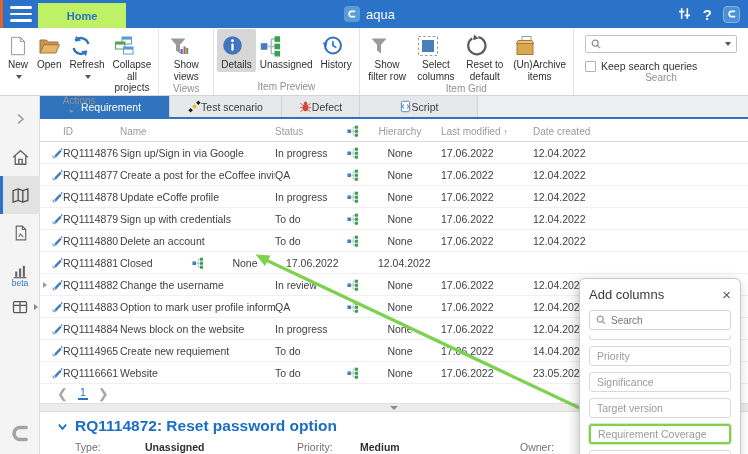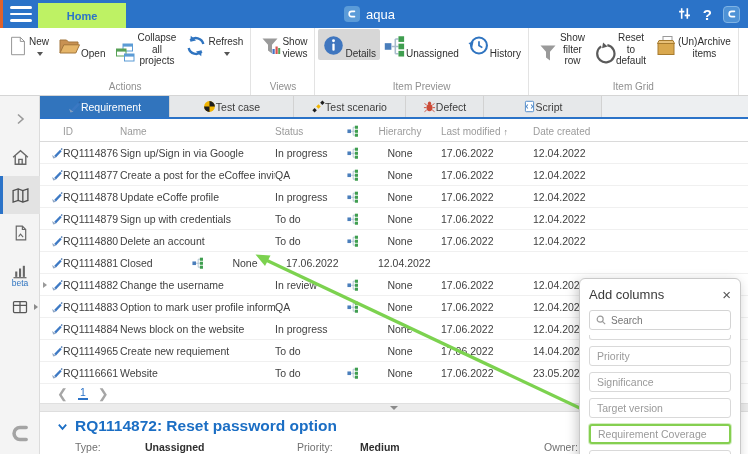--- a/index.html
+++ b/index.html
@@ -16,21 +16,21 @@
   .logo-badge{width:16px;height:16px;background:#5b9bd8;border-radius:4px;display:flex;align-items:center;justify-content:center}
   .tb-right{position:absolute;right:8px;top:0;height:28px;display:flex;align-items:center;gap:11px}
   .tb-help{color:#fff;font-size:15px;font-weight:bold;cursor:pointer}
   .tb-logo{width:17px;height:17px;background:#4e92d6;border:1px solid #7fb3e4;border-radius:4px;display:flex;align-items:center;justify-content:center;cursor:pointer}
 
   
   .ribbon{position:absolute;top:28px;left:0;right:0;height:68px;background:#fff;border-bottom:1px solid #d5d5d5;display:flex;z-index:15}
   .rgroup{display:flex;flex-direction:column;border-right:1px solid #e3e3e3;padding:1px 3px 0}
   .rgroup:last-child{border-right:none}
   .rbuttons{flex:1;display:flex;align-items:flex-start}
-  .rbtn{display:flex;flex-direction:row;align-items:flex-end;padding:3px 4px 1px;cursor:pointer;border-radius:2px}
+  .rbtn{display:flex;flex-direction:column;align-items:flex-start;padding:3px 4px 1px;cursor:pointer;border-radius:2px}
   .rbtn.active{background:#d7d7d7}
   .ric{height:27px;display:flex;align-items:center;justify-content:center}
   .rlbl{font-size:10px;color:#2f2f2f;text-align:center;line-height:1.15;max-width:58px}
   .caret{display:inline-block;width:0;height:0;border-left:3.5px solid transparent;border-right:3.5px solid transparent;border-top:4px solid #555;margin-left:2px;vertical-align:middle}
   .rgroup-label{text-align:center;font-size:10px;color:#909090;padding:0 6px 3px;white-space:nowrap}
   .searchwrap{display:flex;flex-direction:column;padding:6px 8px 0;min-width:168px}
   .searchbox{width:152px;height:18px;border:1px solid #c3c3c3;border-radius:2px;display:flex;align-items:center;padding:0 5px;gap:4px;background:#fff}
   .searchbox input{flex:1;border:none;outline:none;font-size:10px;min-width:0;font-family:"Liberation Sans",sans-serif}
   .keepq{display:flex;align-items:center;gap:5px;margin-top:7px}
   .cbx{width:11px;height:11px;border:1px solid #b3b3b3;background:#fff;border-radius:1px}
@@ -168,42 +168,42 @@
         <span class="ric">
           <svg width="24" height="24" viewBox="0 0 24 24">
               <path d="M3 19 V6 H9.5 L11.5 8 H21 V11" fill="#c89152" stroke="#a3763c"></path>
               <path d="M3 19 L6.8 10.8 H22.5 L18.8 19 Z" fill="#e5b569" stroke="#a3763c"></path>
             </svg>
         </span>
         <span class="rlbl">Open</span>
       </div>
       <div class="rbtn">
         <span class="ric">
+          <svg width="24" height="24" viewBox="0 0 24 24" fill="none">
+              <path d="M19.3 10 A7.6 7.6 0 0 0 6.3 6.5" stroke="#2f74c0" stroke-width="2.4"></path>
+              <path d="M6.8 1.8 L6.3 7.8 L12 6.4 Z" fill="#2f74c0"></path>
+              <path d="M4.7 14 A7.6 7.6 0 0 0 17.7 17.5" stroke="#2f74c0" stroke-width="2.4"></path>
+              <path d="M17.2 22.2 L17.7 16.2 L12 17.6 Z" fill="#2f74c0"></path>
+            </svg>
+        </span>
+        <span class="rlbl"><span>Refresh</span><span class="caret"></span></span>
+      </div>
+      <div class="rbtn">
+        <span class="ric">
           <svg width="24" height="24" viewBox="0 0 24 24">
               <rect x="10" y="3" width="9.5" height="7" fill="#fff" stroke="#5b9bd5"></rect>
               <rect x="10" y="3" width="9.5" height="2.6" fill="#5b9bd5"></rect>
               <rect x="3.5" y="8" width="9.5" height="7" fill="#fff" stroke="#56a055"></rect>
               <rect x="3.5" y="8" width="9.5" height="2.6" fill="#56a055"></rect>
               <rect x="11.5" y="13" width="9.5" height="7" fill="#fff" stroke="#5b9bd5"></rect>
               <rect x="11.5" y="13" width="9.5" height="2.6" fill="#5b9bd5"></rect>
             </svg>
         </span>
         <span class="rlbl">Collapse all projects</span>
       </div>
-      <div class="rbtn">
-        <span class="ric">
-          <svg width="24" height="24" viewBox="0 0 24 24" fill="none">
-              <path d="M19.3 10 A7.6 7.6 0 0 0 6.3 6.5" stroke="#2f74c0" stroke-width="2.4"></path>
-              <path d="M6.8 1.8 L6.3 7.8 L12 6.4 Z" fill="#2f74c0"></path>
-              <path d="M4.7 14 A7.6 7.6 0 0 0 17.7 17.5" stroke="#2f74c0" stroke-width="2.4"></path>
-              <path d="M17.2 22.2 L17.7 16.2 L12 17.6 Z" fill="#2f74c0"></path>
-            </svg>
-        </span>
-        <span class="rlbl"><span>Refresh</span><span class="caret"></span></span>
-      </div>
     </div>
     <div class="rgroup-label">Actions</div>
   </div>
 
   <div class="rgroup">
     <div class="rbuttons">
       <div class="rbtn">
         <span class="ric">
           <svg width="24" height="24" viewBox="0 0 24 24">
               <use href="#i-funnel"></use>
@@ -254,20 +254,29 @@
 
   <div class="rgroup">
     <div class="rbuttons">
       <div class="rbtn">
         <span class="ric">
           <svg width="24" height="24" viewBox="0 0 24 24">
               <use href="#i-funnel"></use>
             </svg>
         </span>
         <span class="rlbl">Show filter row</span>
+      </div>
+      <div class="rbtn">
+        <span class="ric">
+          <svg width="24" height="24" viewBox="0 0 24 24">
+              <rect x="2.5" y="2.5" width="19" height="19" fill="none" stroke="#9a9a9a" stroke-dasharray="2.6 2.2"></rect>
+              <rect x="6" y="6" width="12" height="12" fill="#4a7ebb"></rect>
+            </svg>
+        </span>
+        <span class="rlbl">Select columns</span>
       </div>
       <div class="rbtn">
         <span class="ric">
           <svg width="23" height="23" viewBox="0 0 24 24" fill="none">
               <path d="M8.5 4.6 A9 9 0 1 0 15 3.3" stroke="#5a5a5a" stroke-width="2.3"></path>
               <path d="M10.5 0.5 L9.5 6.5 L15.2 4.6 Z" fill="#5a5a5a"></path>
             </svg>
         </span>
         <span class="rlbl">Reset to default</span>
       </div>
@@ -353,28 +362,20 @@
   </div>
 </div>
 
 <div class="modtabs">
   <div class="mtab active" style="width:130px">
     <svg class="i13" viewBox="0 0 14 14" style="opacity:.85">
         <use href="#i-pen"></use>
       </svg>
     <span>Requirement</span>
   </div>
-  <div class="mtab" style="width:124px">
-    <svg class="i13" viewBox="0 0 14 14">
-        <circle cx="7" cy="7" r="5.8" fill="#f2b500"></circle>
-        <path d="M7 1.2 A5.8 5.8 0 0 1 12.8 7 L7 7 Z" fill="#1d1d1d"></path>
-        <path d="M7 12.8 A5.8 5.8 0 0 1 1.2 7 L7 7 Z" fill="#1d1d1d"></path>
-      </svg>
-    <span>Test case</span>
-  </div>
   <div class="mtab" style="width:112px">
     <svg class="i13" viewBox="0 0 14 14">
         <path d="M2.8 8.6 l2.4 2.4 -2.4 2.4 -2.4 -2.4 z" fill="#1d1d1d"></path>
         <path d="M7 4.6 l2.4 2.4 L7 9.4 4.6 7 z" fill="#f2b500"></path>
         <path d="M11.2 0.6 l2.4 2.4 -2.4 2.4 -2.4 -2.4 z" fill="#1d1d1d"></path>
       </svg>
     <span>Test scenario</span>
   </div>
   <div class="mtab" style="width:78px">
     <svg class="i13" viewBox="0 0 14 14">
@@ -636,21 +637,21 @@
     <svg width="11" height="11" viewBox="0 0 12 12" fill="none" stroke="#1b6ec4" stroke-width="2">
         <path d="M2 4 L6 8.5 L10 4"></path>
       </svg>
     <span>RQ1114872: Reset password option</span>
   </div>
   <div class="dfields">
     <span class="lab" style="left:35px">Type:</span>
     <span class="val" style="left:105px">Unassigned</span>
     <span class="lab" style="left:257px">Priority:</span>
     <span class="val" style="left:320px">Medium</span>
-    <span class="lab" style="left:504px">Owner:</span>
+    <span class="lab" style="left:480px">Owner:</span>
     <span class="val" style="left:545px"></span>
   </div>
 </div>
 
 <svg class="arrow-overlay">
   <line x1="267" y1="260.5" x2="620" y2="427" stroke="#7cd24f" stroke-width="3.2"></line>
   <polygon points="255.5,254.5 265,266 270.5,255.5" fill="#7cd24f"></polygon>
 </svg>
 
 <div class="popup">

